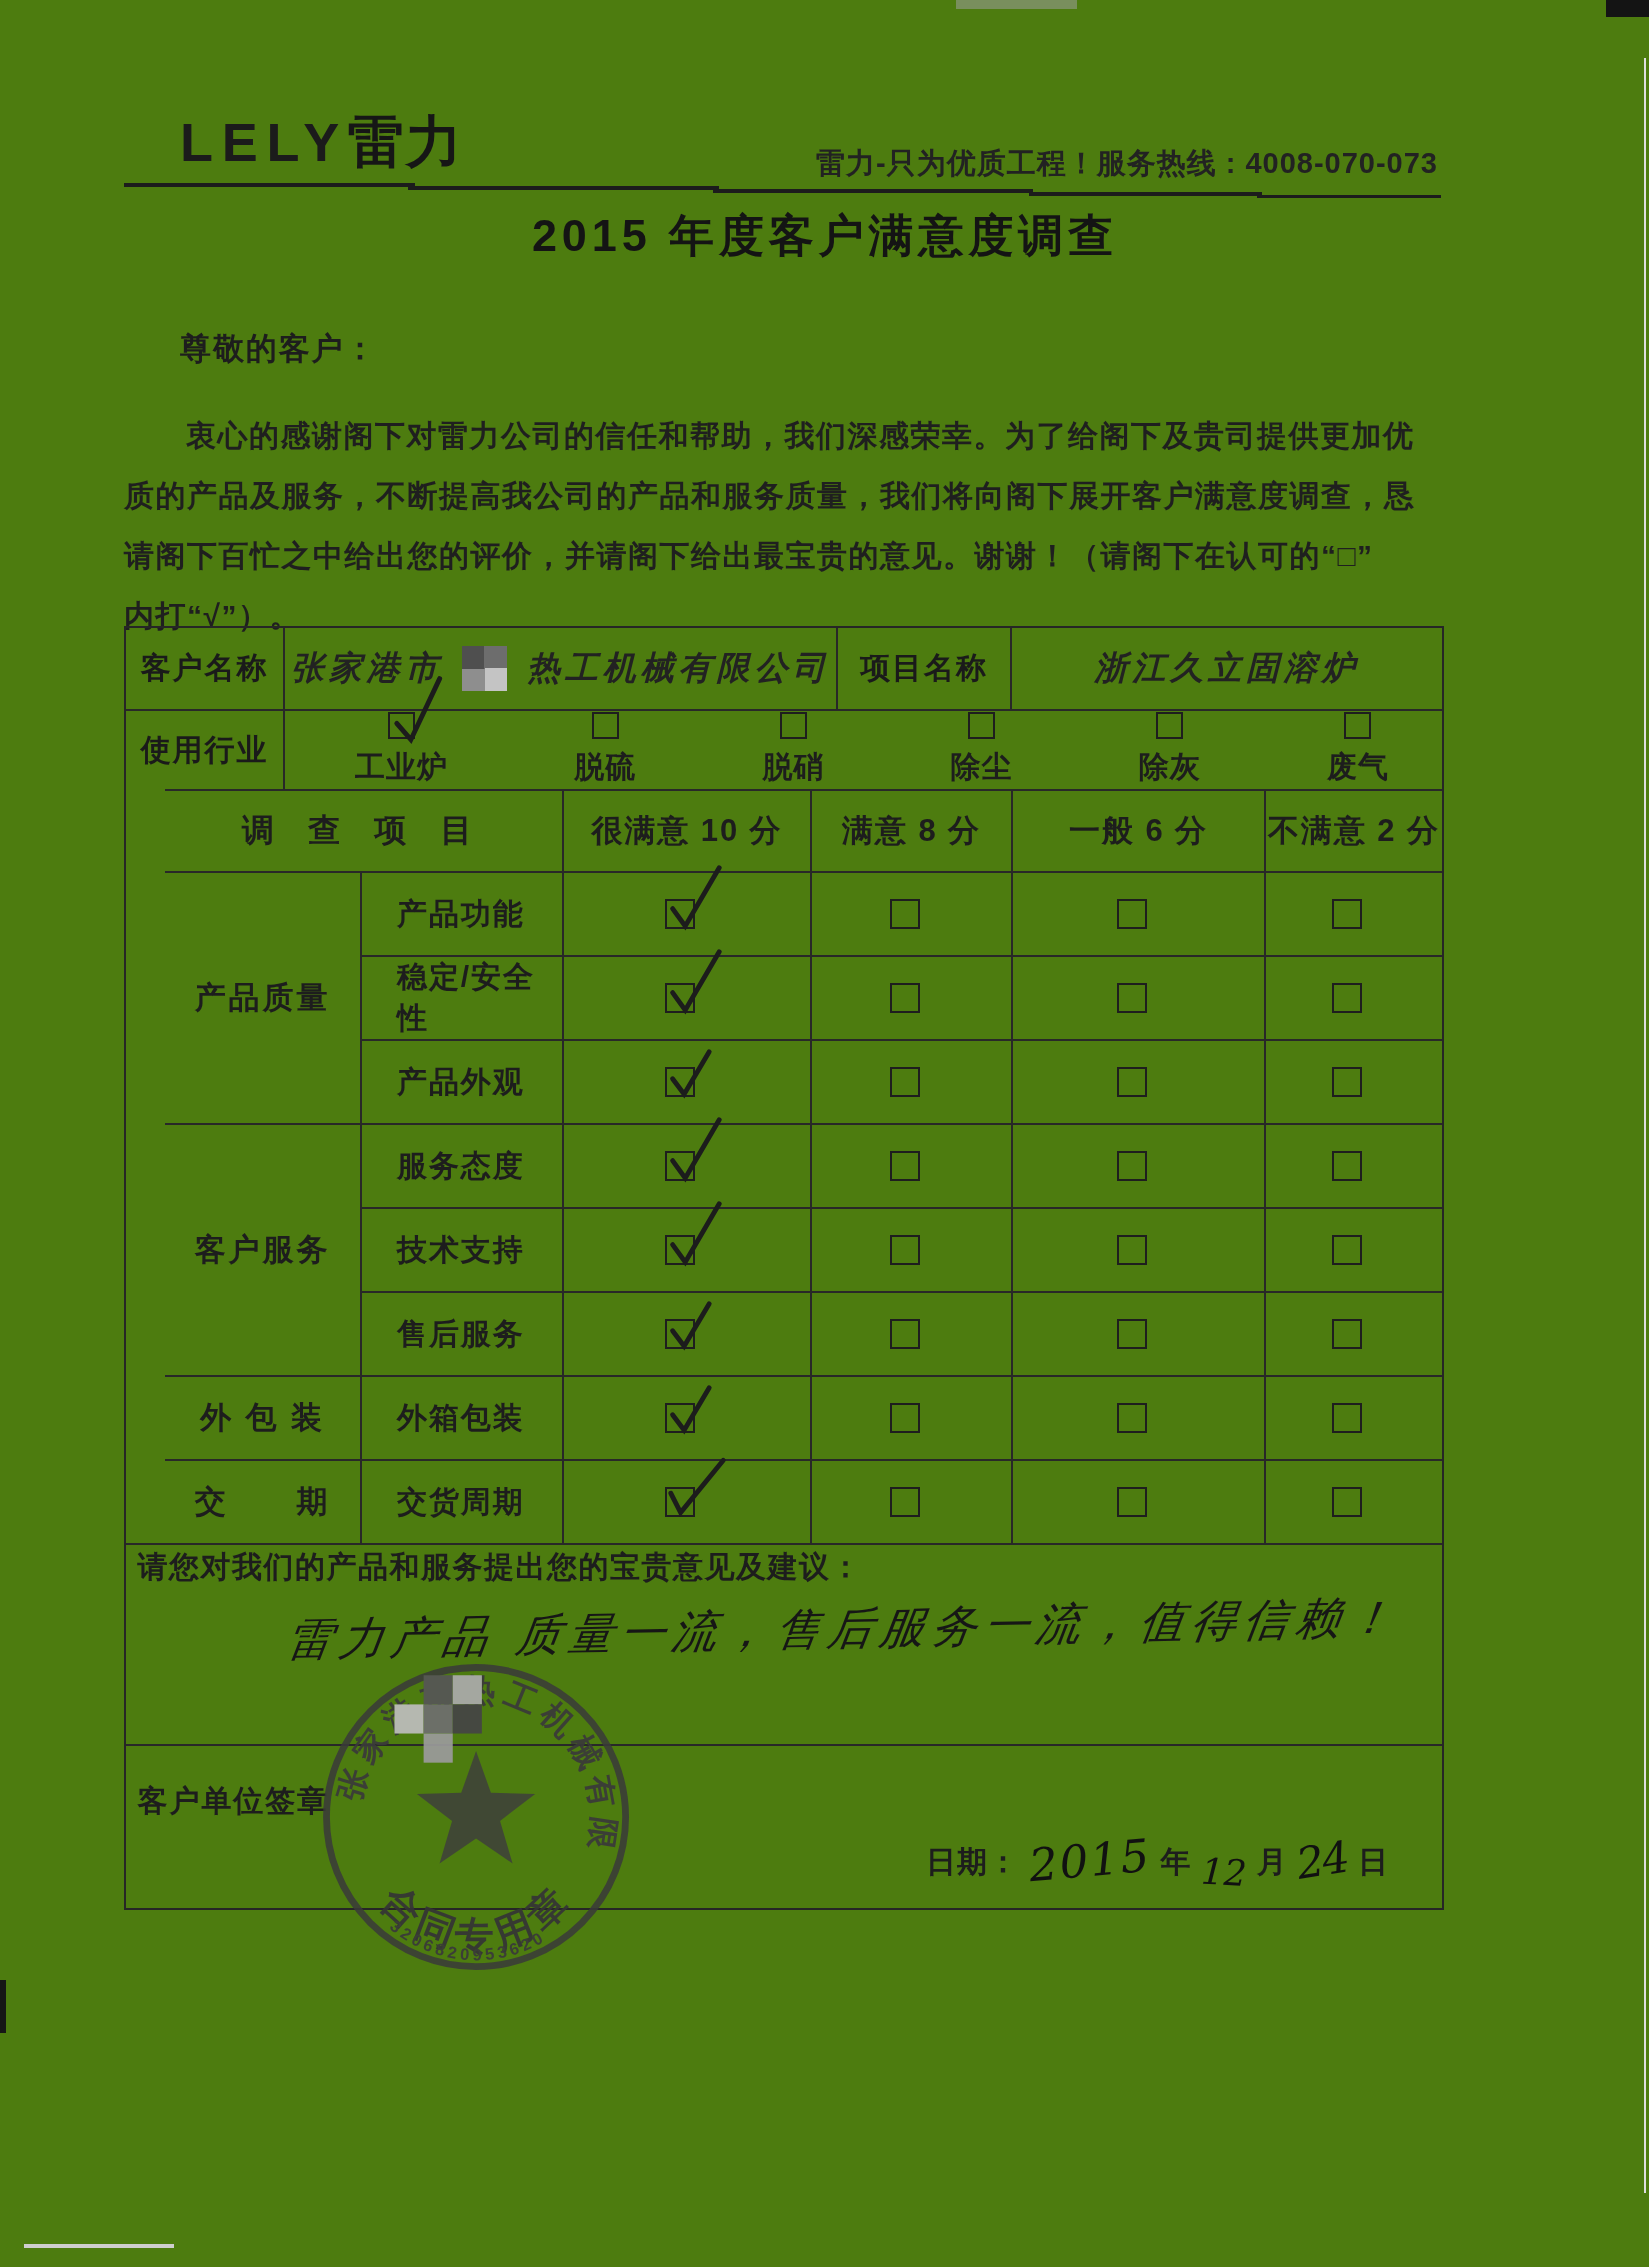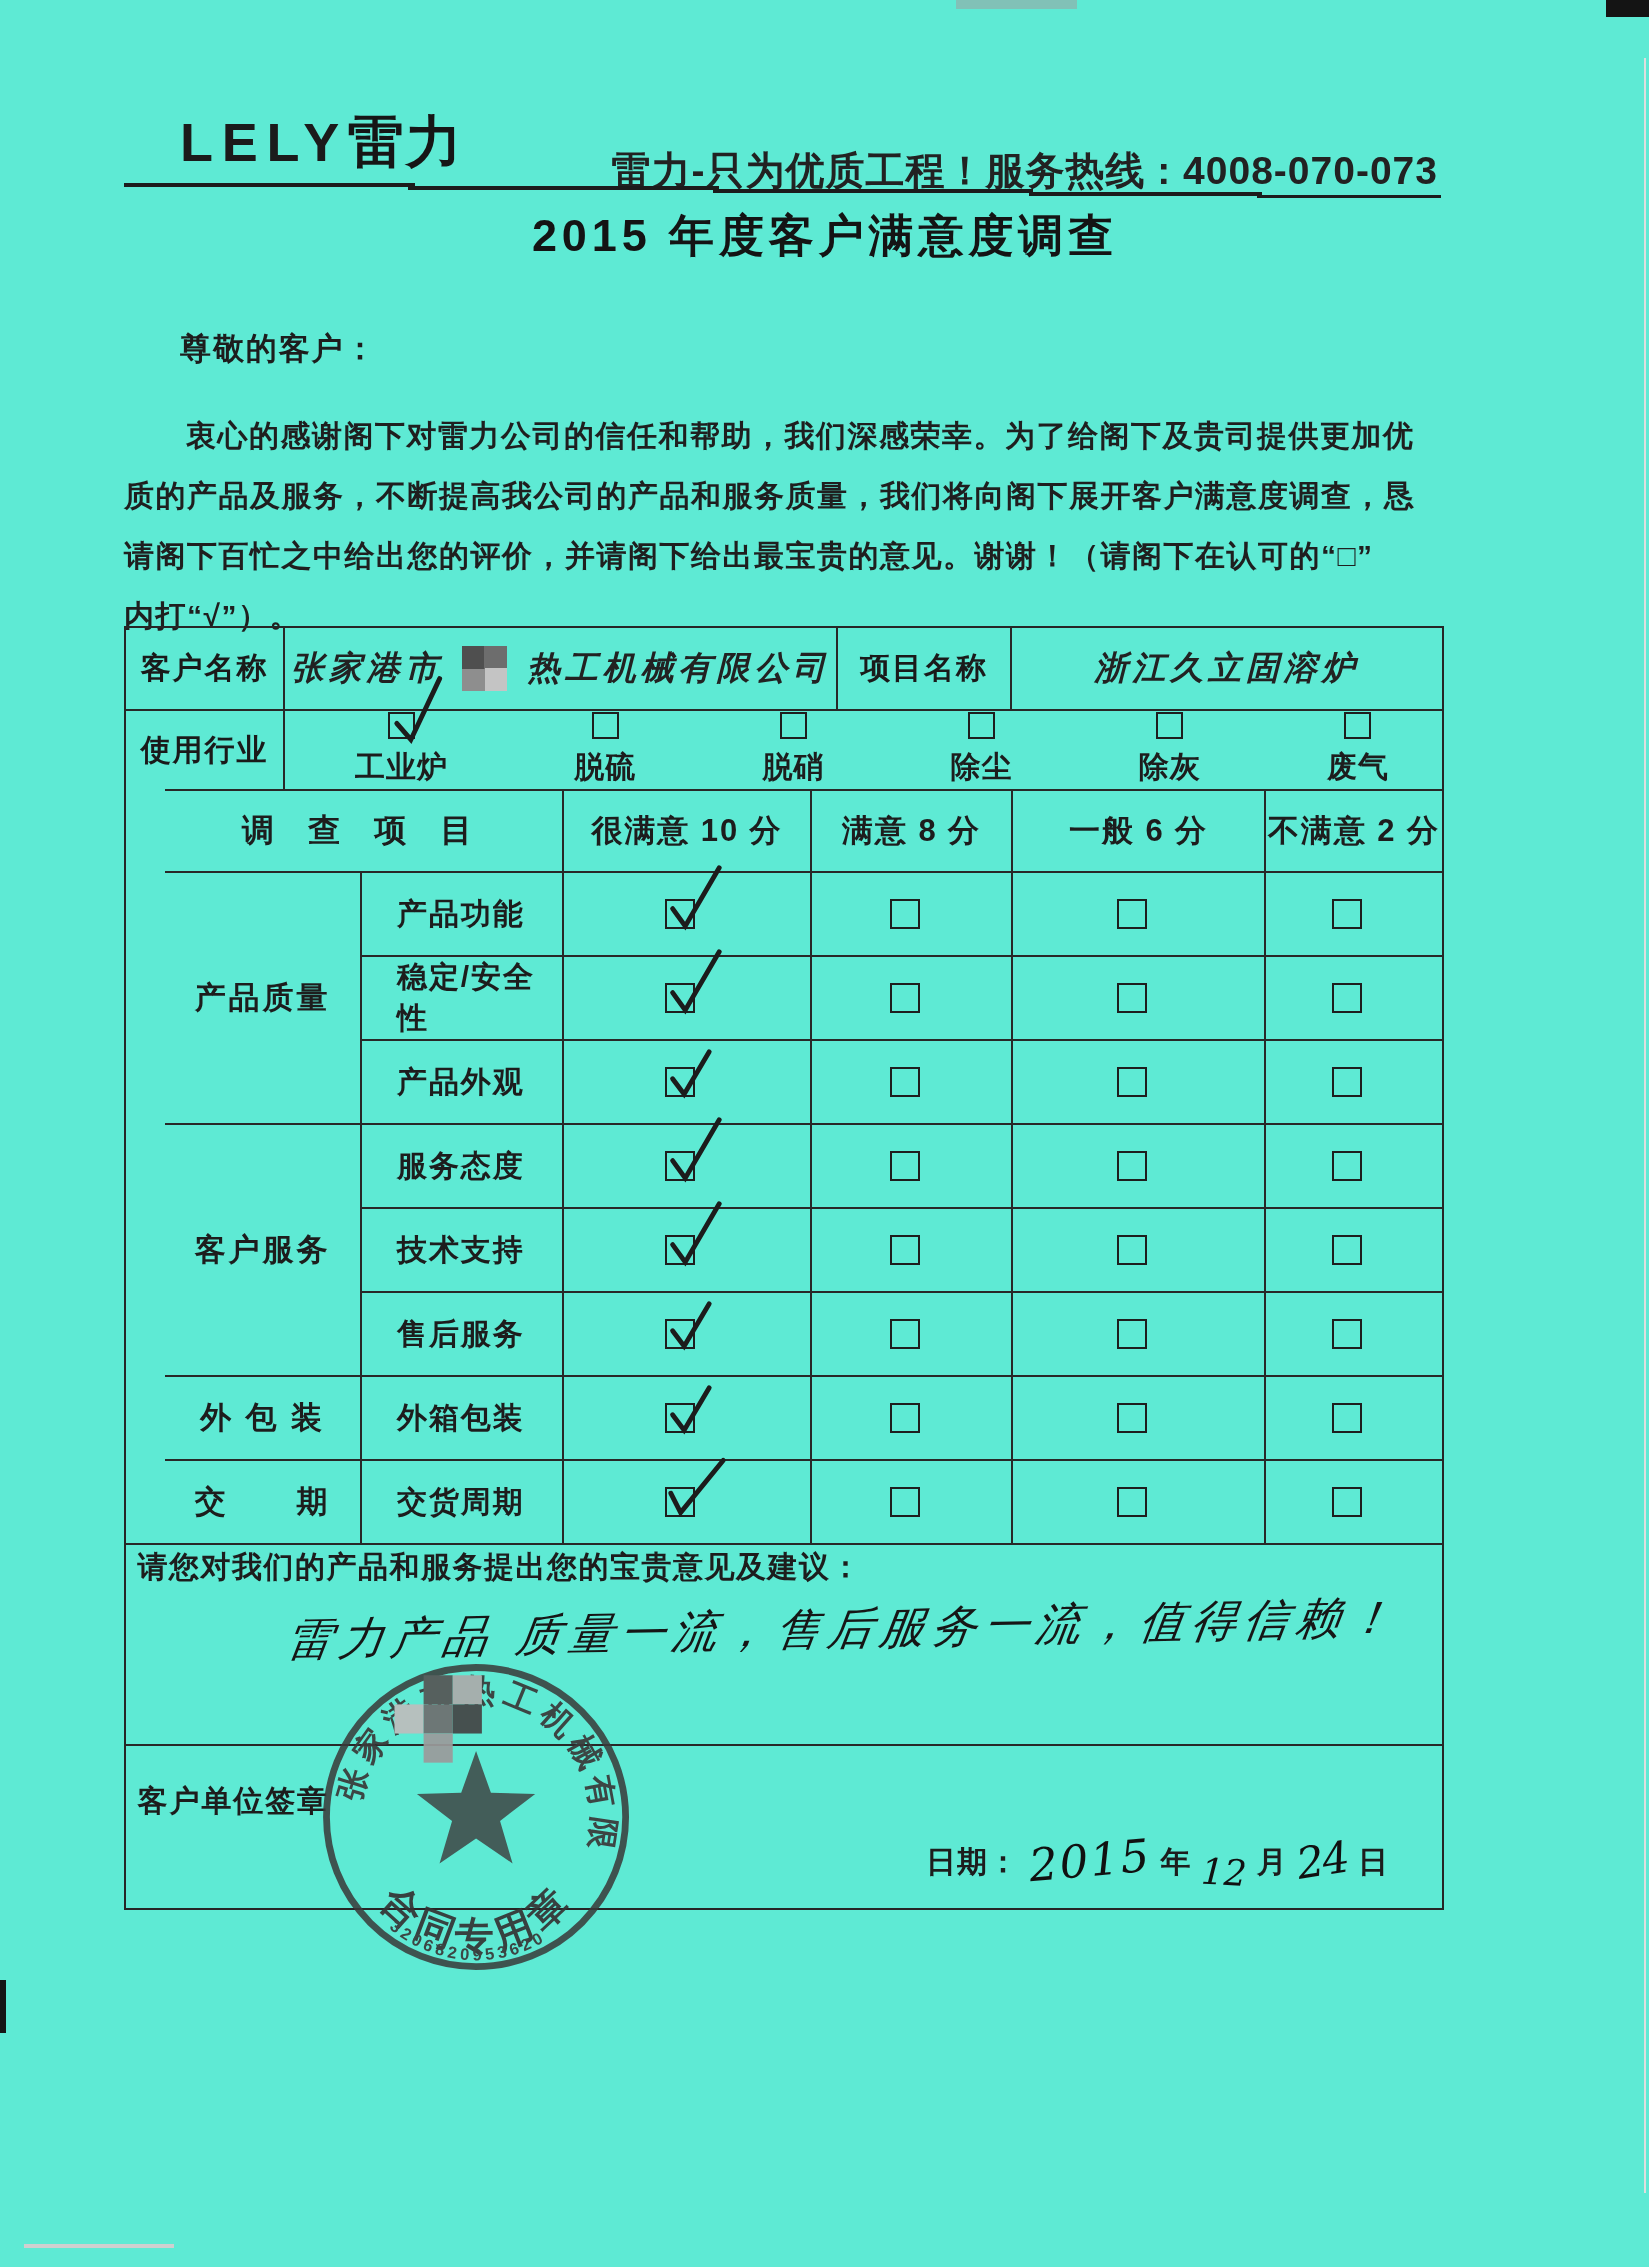--- a/index.html
+++ b/index.html
@@ -1,29 +1,29 @@
 <!DOCTYPE html>
 <html><head>
 <meta charset="utf-8">
 <style>
   html,body{margin:0;padding:0;background:#e9e9e7;}
-  .sheet{position:relative;width:1650px;height:2268px;background:#5eead4;overflow:hidden;
+  .sheet{position:relative;width:1650px;height:2268px;background:#4d7c0f;overflow:hidden;
          font-family:"Liberation Sans",sans-serif;color:#1d1d1d;}
   
   .artifact{position:absolute;}
   .a-top-smudge{left:956px;top:0;width:121px;height:8.7px;background:#9f9f9f;opacity:.55;}
   .a-top-corner{left:1606px;top:0;width:44px;height:16.5px;background:#141414;}
   .a-left-sliver{left:0;top:1980px;width:5.8px;height:53px;background:#161616;}
   .a-bottom-line{left:24px;top:2244px;width:150px;height:3.9px;background:#cfcfcf;}
   .a-right-edge{left:1644px;top:58px;width:1.9px;height:2135px;background:#dedede;}
   
   .logo{position:absolute;left:180px;top:105px;white-space:nowrap;}
   .logo .latin{font-size:54px;font-weight:bold;letter-spacing:8.7px;color:#1b1b1b;}
   .logo .cn{font-size:56px;font-weight:bold;letter-spacing:1.9px;color:#161616;}
-  .tagline{position:absolute;right:212px;top:144px;font-size:39px;font-weight:bold;
+  .tagline{position:absolute;right:212px;top:144px;font-size:29px;font-weight:bold;
            letter-spacing:1px;color:#222;}
   .rule{position:absolute;height:3.9px;background:#1c1c1c;}
   .r1{left:124px;top:183px;width:291px;}
   .r2{left:408px;top:186px;width:311px;}
   .r3{left:713px;top:189px;width:320px;}
   .r4{left:1029px;top:192px;width:233px;}
   .r5{left:1257px;top:195px;width:184px;height:2.9px;}
   .doc-title{position:absolute;left:0;top:206px;width:1650px;text-align:center;
              font-size:45px;font-weight:bold;letter-spacing:4.9px;color:#141414;}
   .salutation{position:absolute;left:180px;top:328px;font-size:31px;font-weight:bold;letter-spacing:1.9px;}

